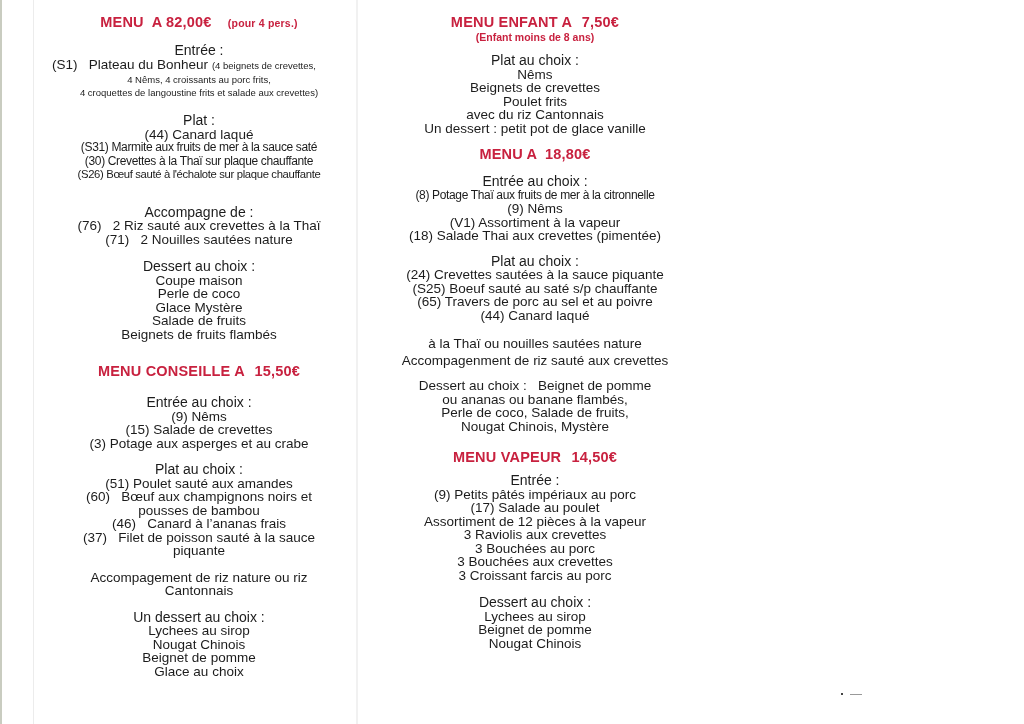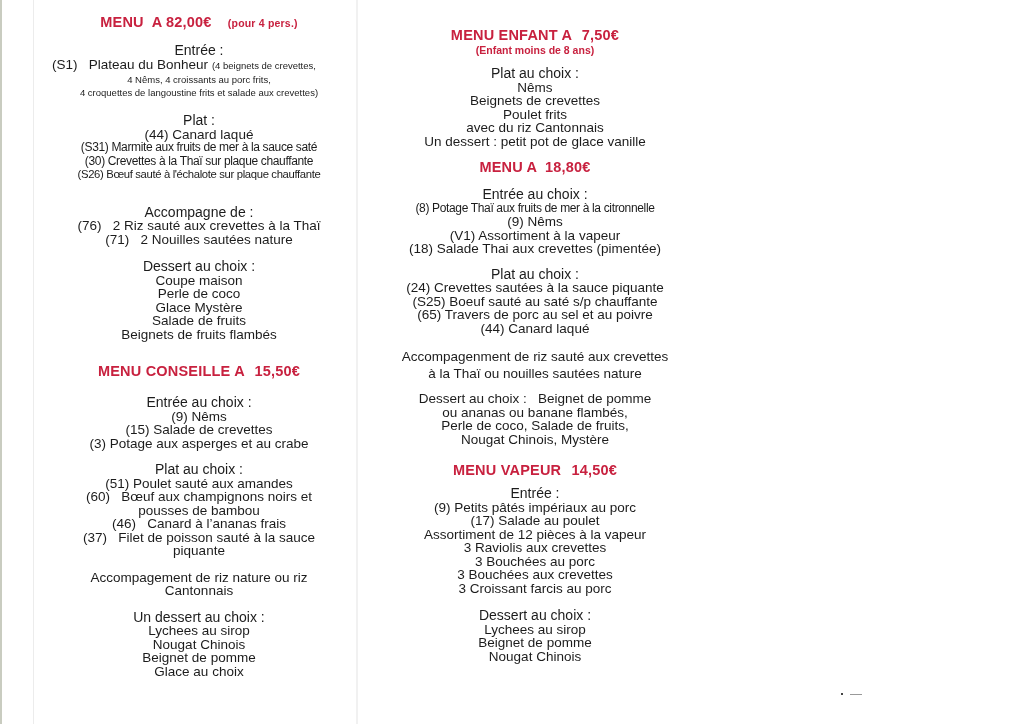--- a/index.html
+++ b/index.html
@@ -10,21 +10,21 @@
     color: #1c1c1c;
   }
   .edge-strip { position: absolute; left: 0; top: 0; width: 2px; height: 724px; background: #c9ccc0; }
   .edge-line { position: absolute; left: 33px; top: 0; width: 1px; height: 724px; background: #ececec; }
   .fold-line { position: absolute; left: 356px; top: 0; width: 2px; height: 724px; background: #f1f1f1; }
   .scan-mark { position: absolute; left: 841px; top: 693px; width: 2px; height: 2px; background: #444; }
   .scan-dash { position: absolute; left: 850px; top: 694px; width: 12px; height: 1px; background: #999; }
 
   .col { position: absolute; text-align: center; }
   .col-left { left: 36px; top: 14px; width: 326px; }
-  .col-right { left: 372px; top: 27px; width: 326px; }
+  .col-right { left: 372px; top: 14px; width: 326px; }
 
   .menu-title {
     color: #c8213f; font-weight: bold; font-size: 14.5px; letter-spacing: 0.2px;
     line-height: 17px; margin: 0;
   }
   .menu-title .price { margin-left: 6px; }
   .menu-title .note { font-size: 10.5px; margin-left: 6px; padding-left: 6px; }
   .menu-sub { color: #c8213f; font-size: 10.5px; line-height: 13px; font-weight: bold; }
 
   .sec { margin-top: 10px; }
@@ -147,22 +147,22 @@
       <div class="line">(18)  Salade Thai aux crevettes (pimentée)</div>
     </div>
     <div class="sec" style="margin-top:12px">
       <div class="sec-head">Plat au choix :</div>
       <div class="line">(24)  Crevettes sautées à la sauce piquante</div>
       <div class="line">(S25)  Boeuf sauté au saté s/p chauffante</div>
       <div class="line">(65)  Travers de porc au sel et au poivre</div>
       <div class="line">(44)  Canard laqué</div>
     </div>
     <div class="sec" style="margin-top:13px">
+      <div class="line" style="line-height:17px">à la Thaï ou nouilles sautées nature</div>
       <div class="line" style="line-height:17px">Accompagenment de riz sauté aux crevettes</div>
-      <div class="line" style="line-height:17px">à la Thaï ou nouilles sautées nature</div>
     </div>
     <div class="sec" style="">
       <div class="line" style="white-space:pre">Dessert au choix :   Beignet de pomme</div>
       <div class="line">ou ananas ou banane flambés,</div>
       <div class="line">Perle de coco, Salade de fruits,</div>
       <div class="line">Nougat Chinois, Mystère</div>
     </div>
   </section>
 
   <section style="margin-top:16px">

